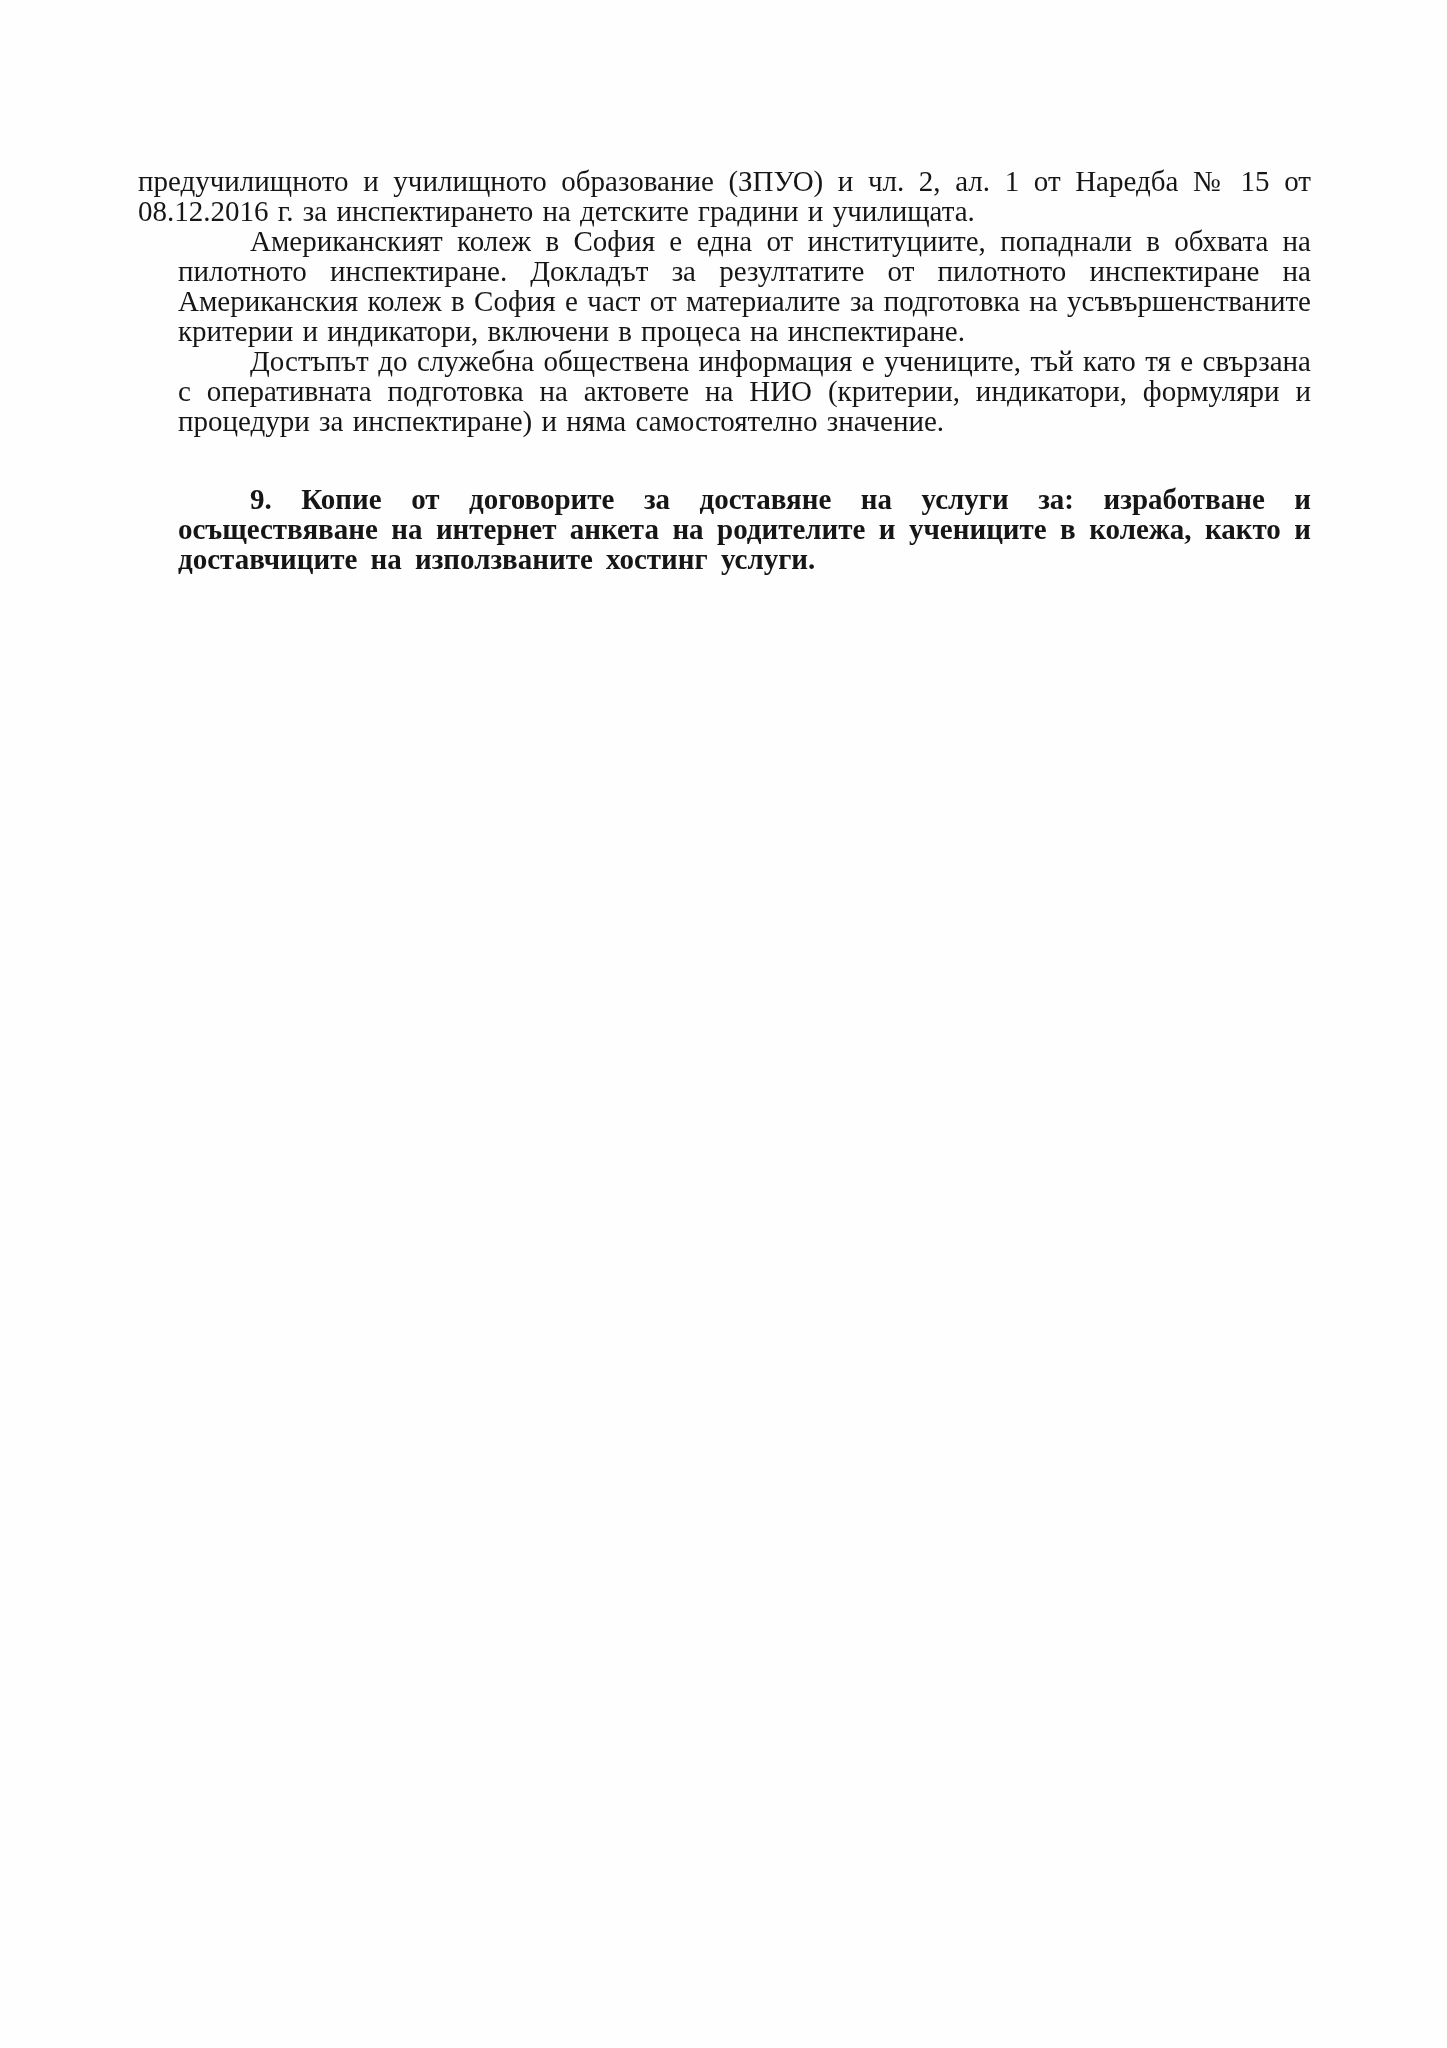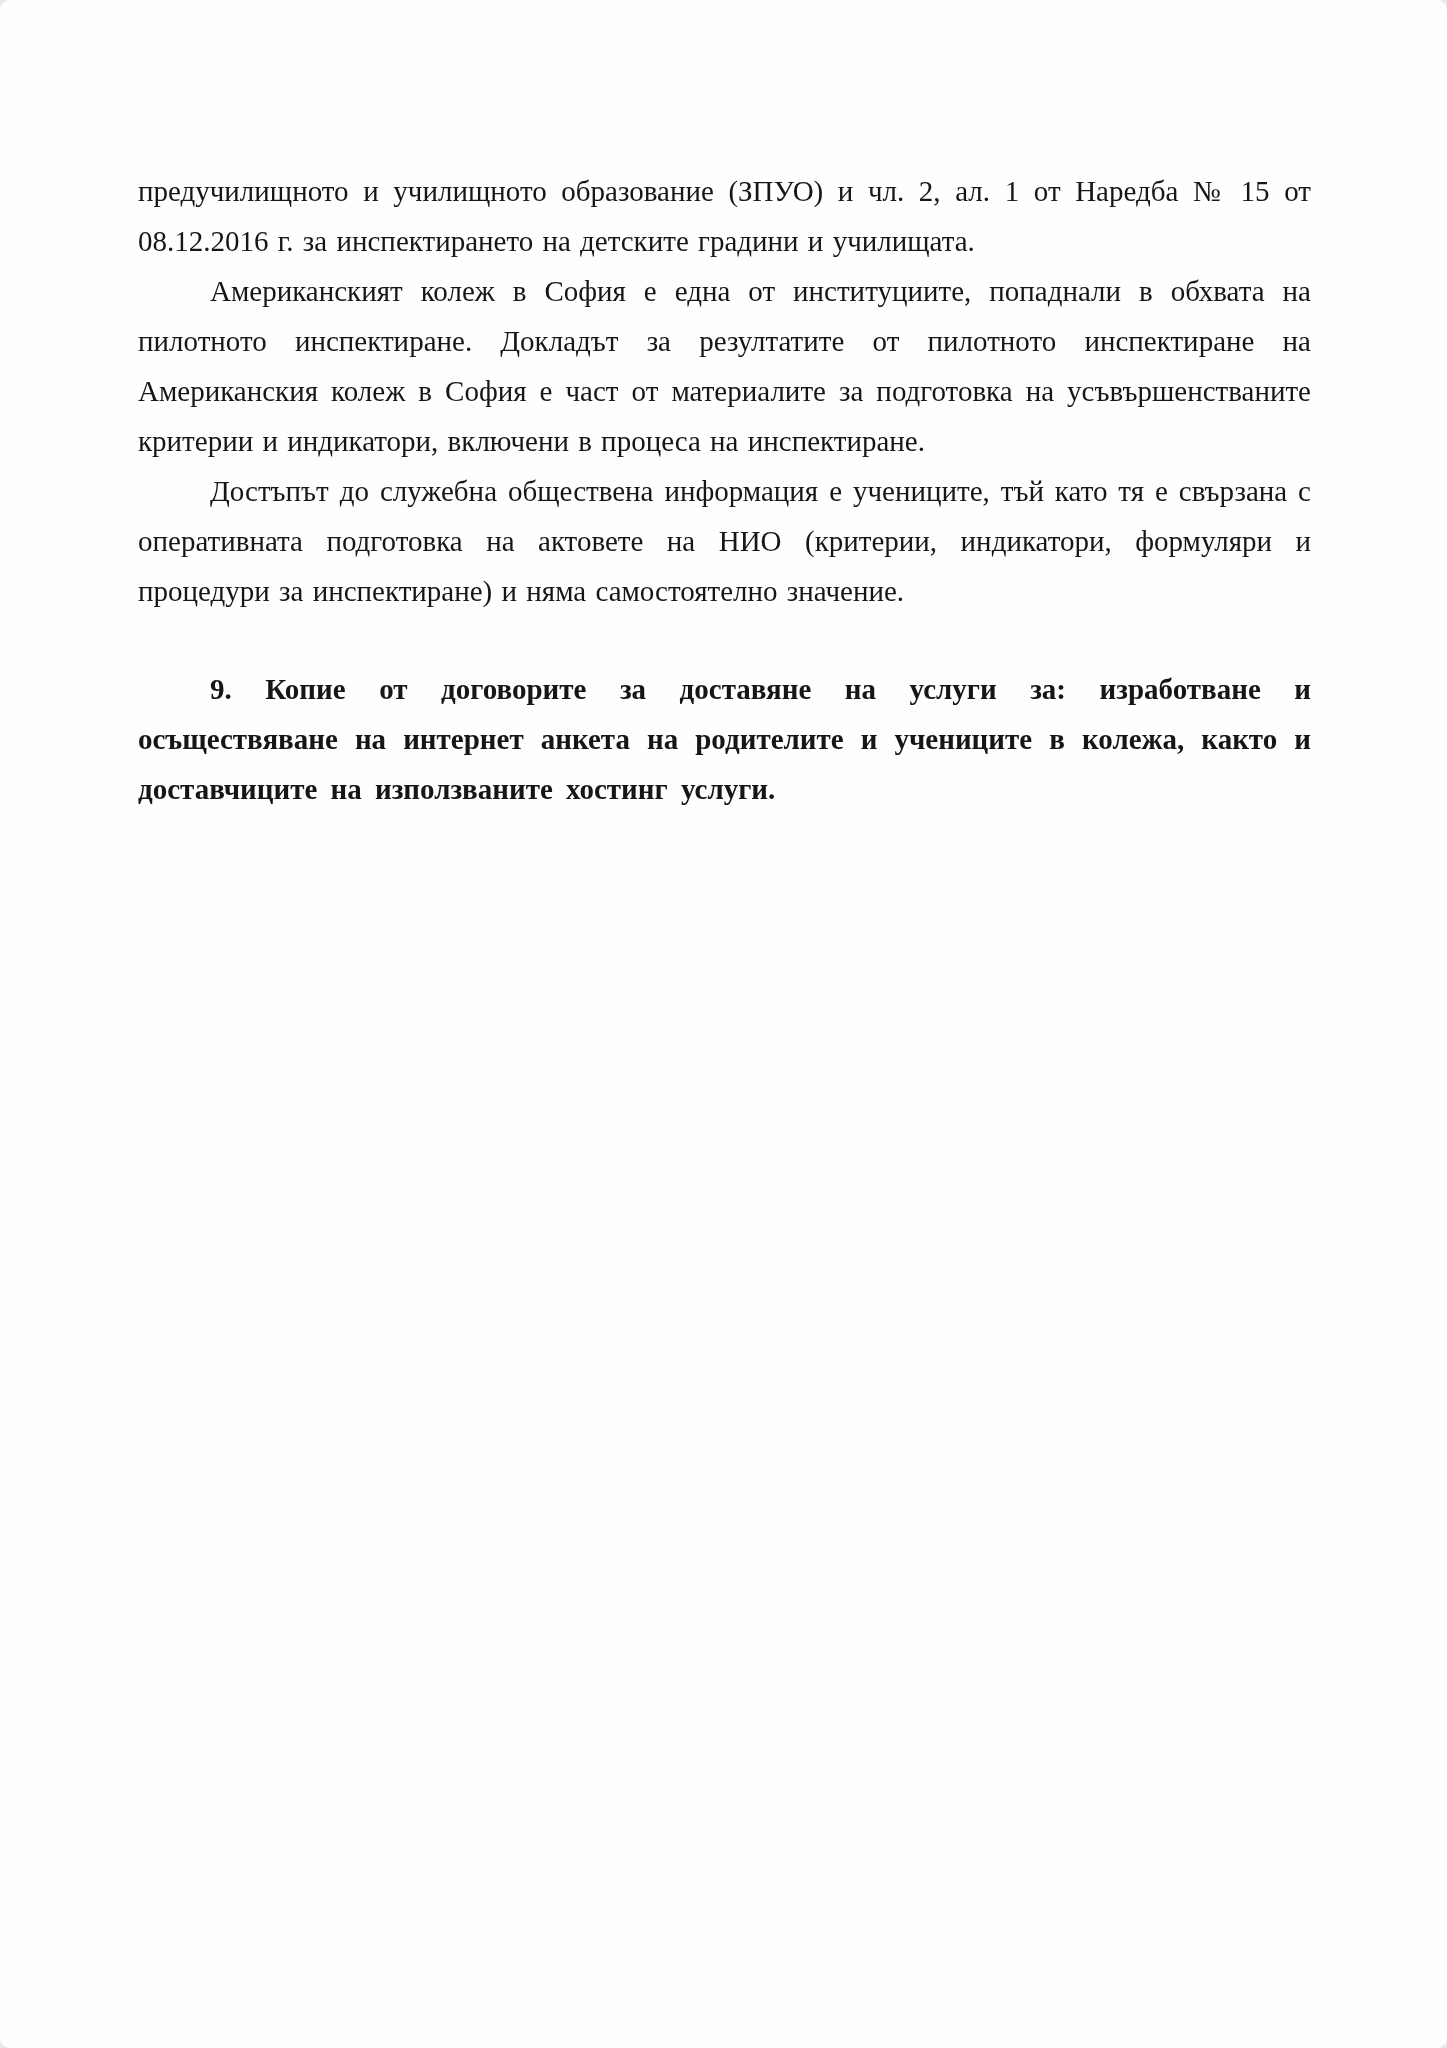--- a/index.html
+++ b/index.html
@@ -10,33 +10,33 @@
   .scan-page {
     position: relative;
     width: 1447px;
     height: 2048px;
     margin: 0 auto;
     background: #fefefe;
     box-sizing: border-box;
     padding: 166px 136px 0 138px;
     font-family: "Liberation Serif", "DejaVu Serif", serif;
     font-size: 29px;
-    line-height: 50px;
+    line-height: 30px;
     color: #161616;
     overflow: hidden;
-    border-radius: 10px;
   }
   .scan-page p {
     margin: 0;
     text-align: justify;
     text-align-last: left;
     word-spacing: 2px;
   }
   .scan-page p.indent {
     text-indent: 72px;
+    margin-left: 40px;
   }
   .scan-page p.section-heading {
     font-weight: bold;
     margin-top: 48px;
     word-spacing: 6px;
   }
 </style>
 </head>
 <body>
 

